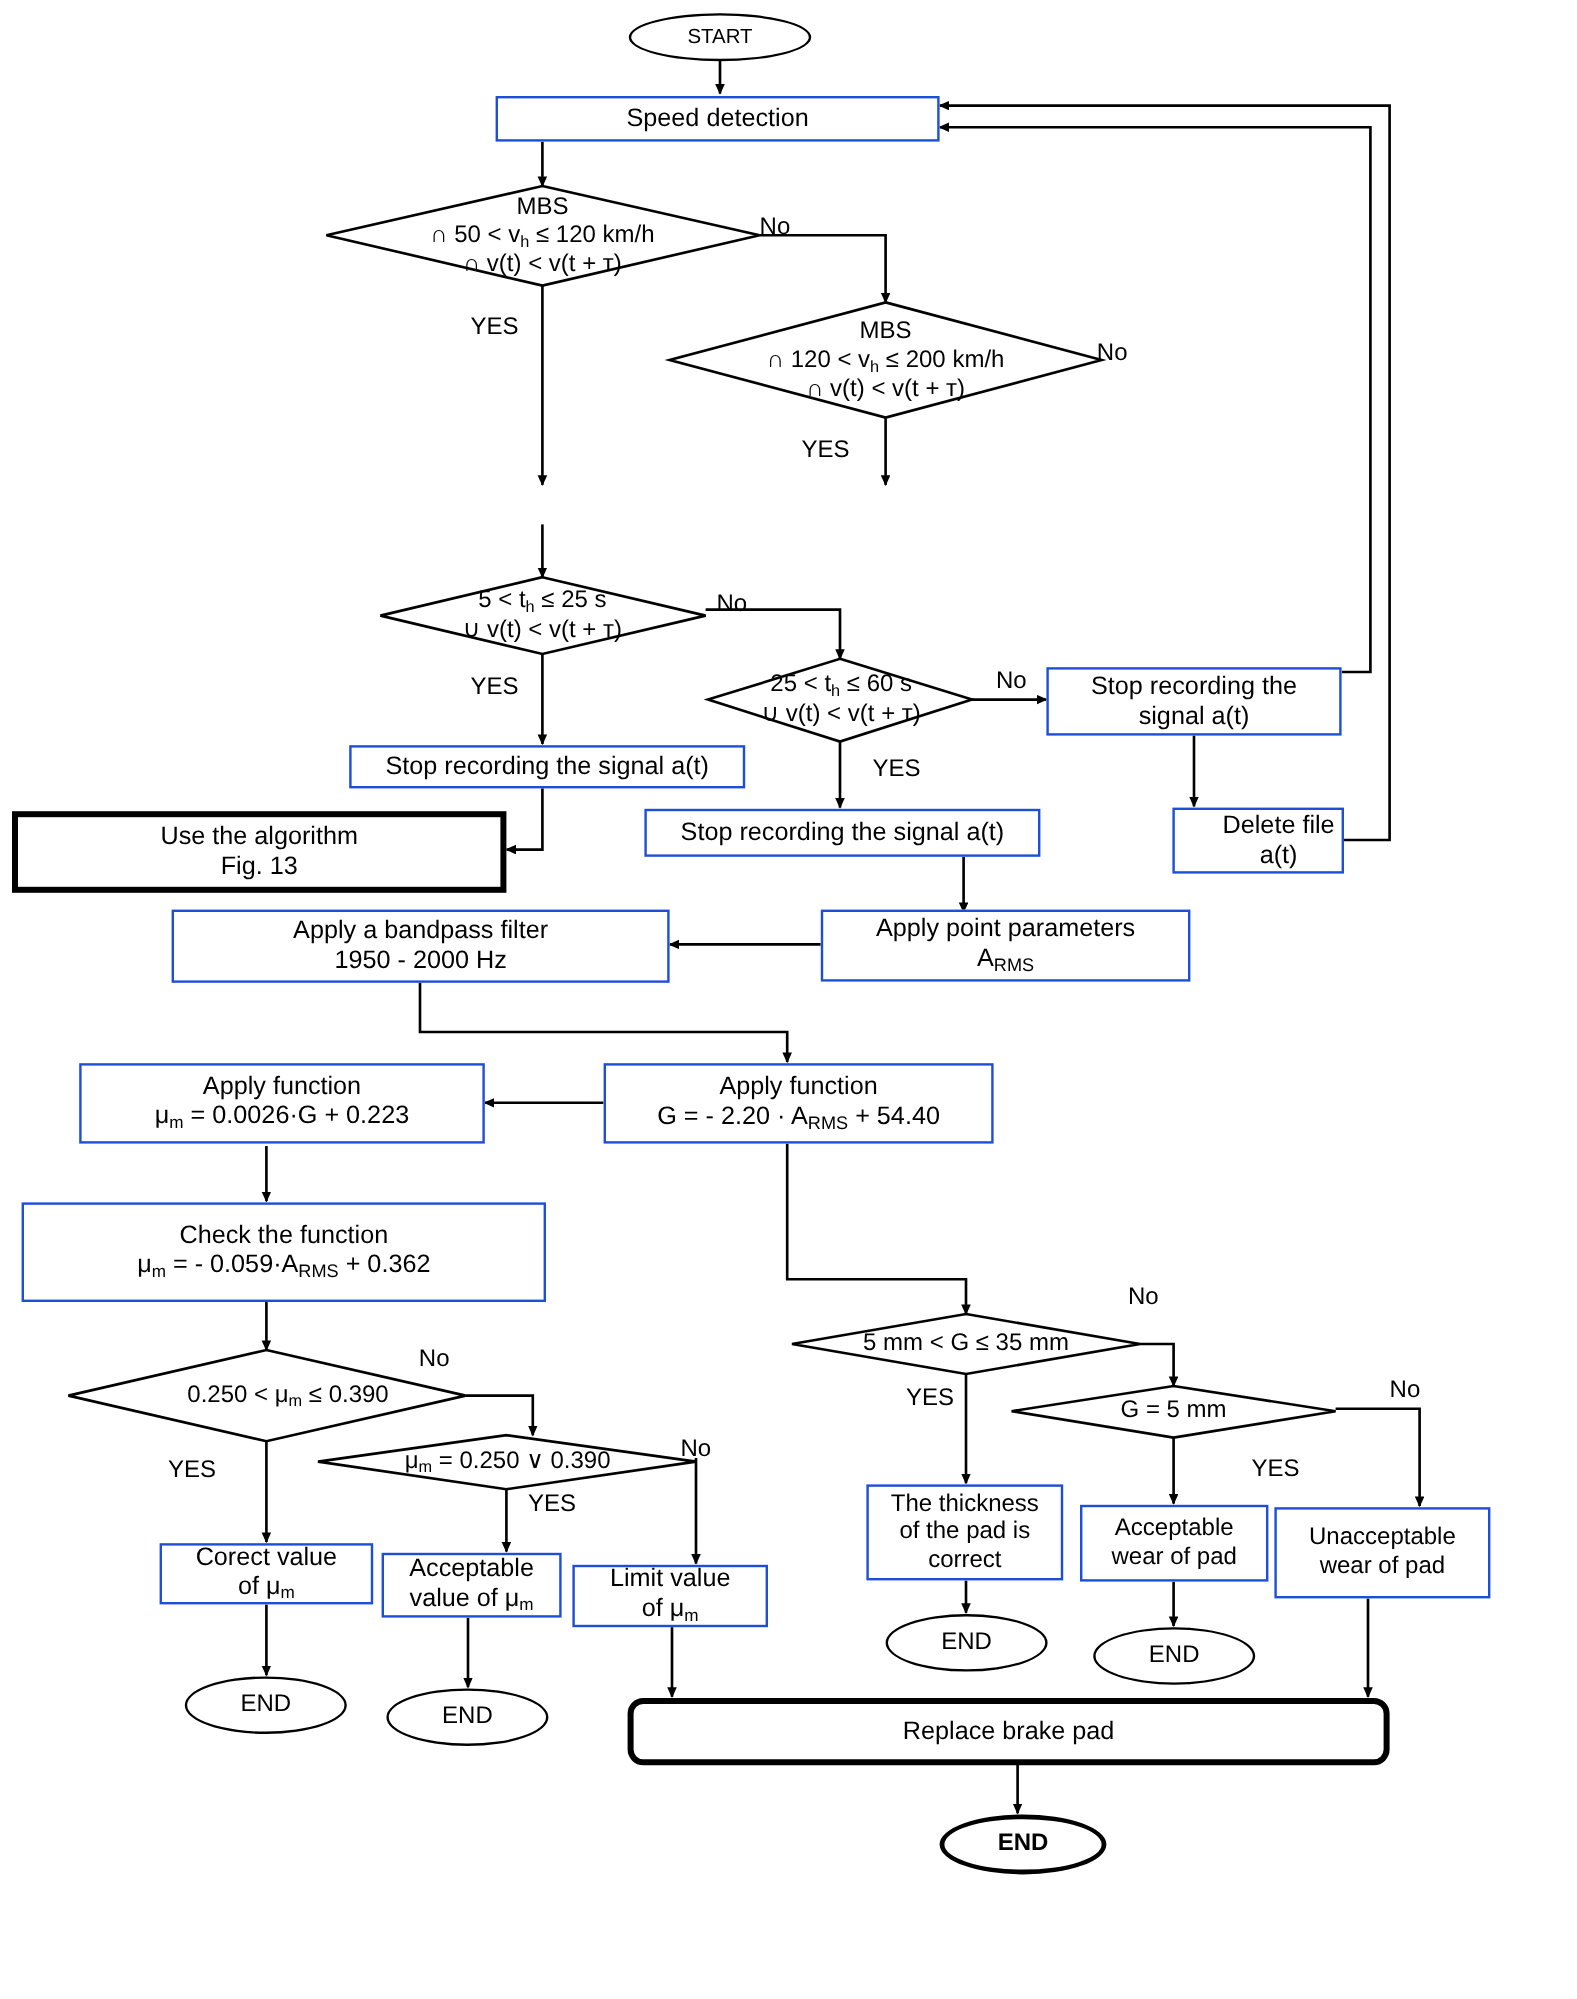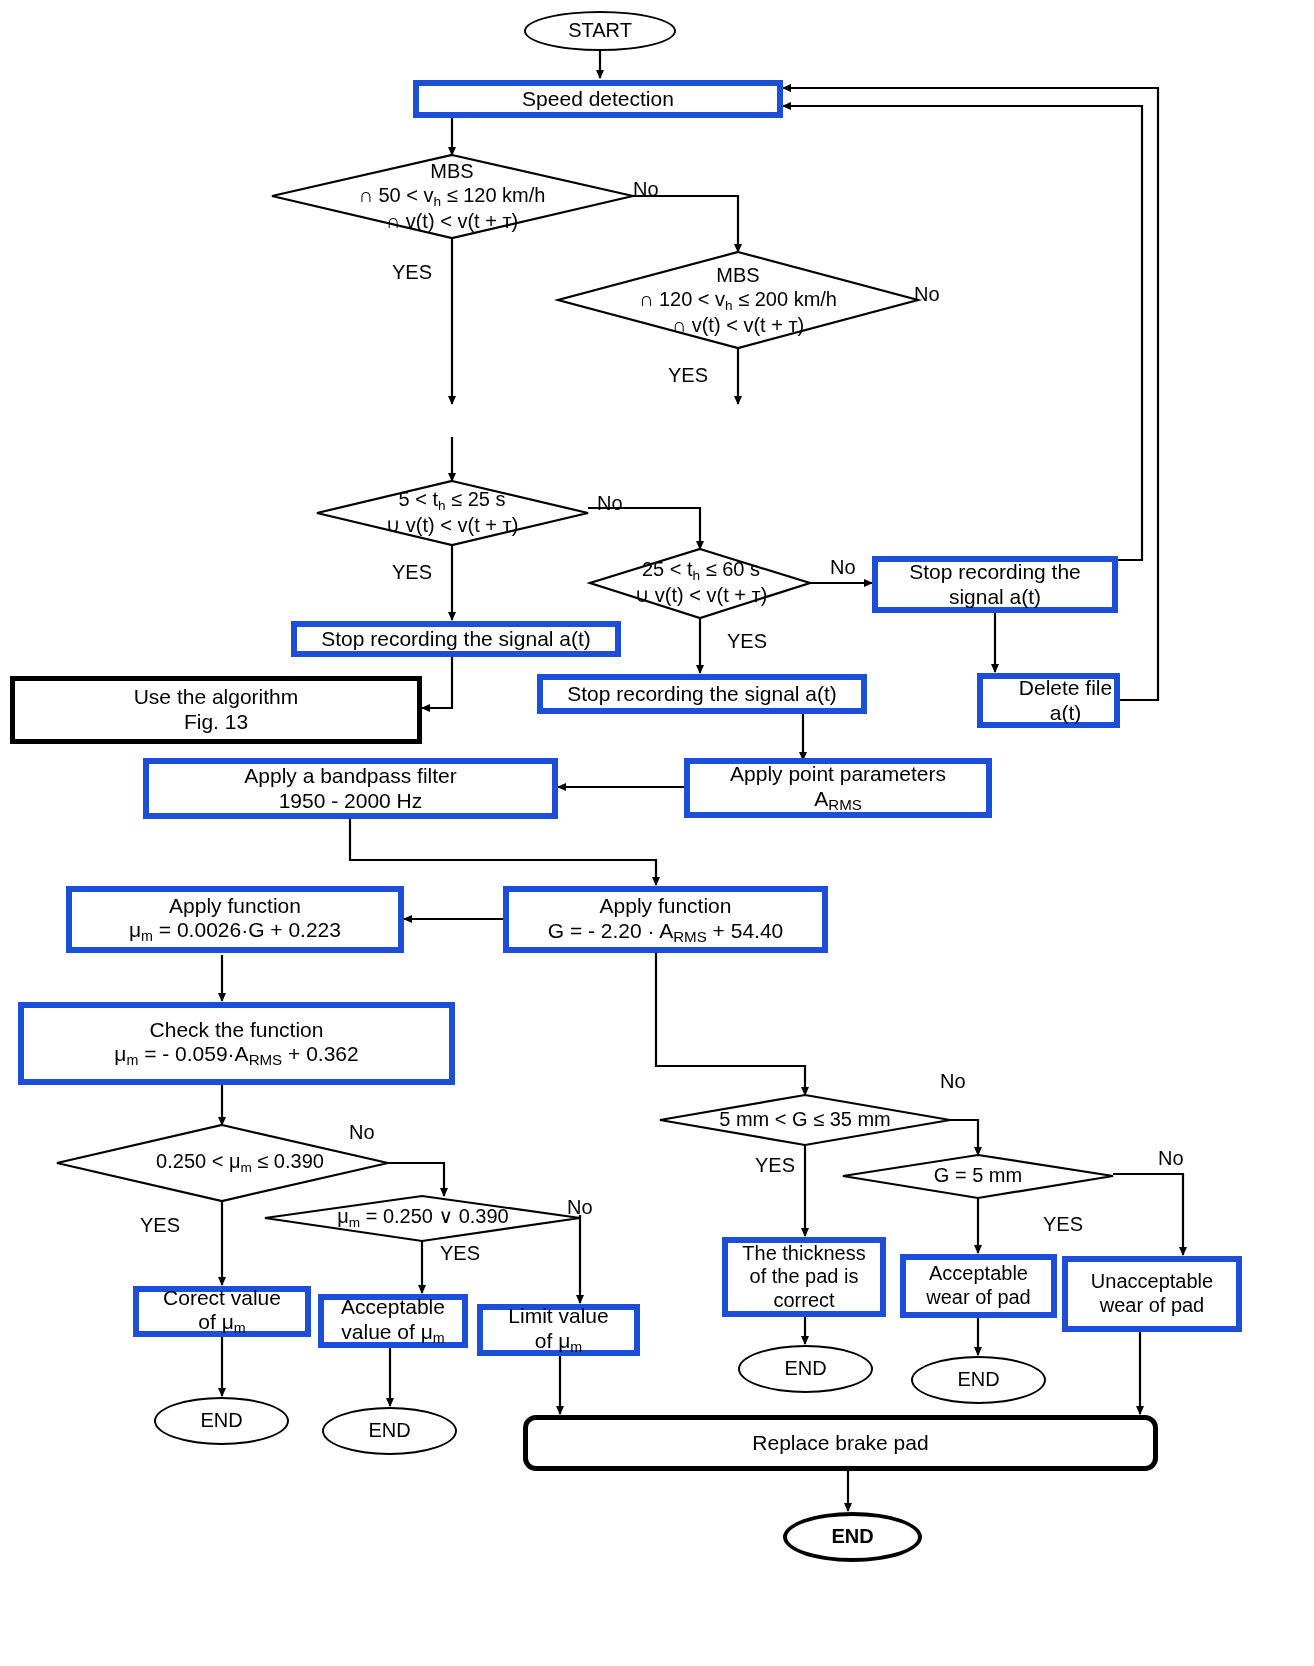--- a/index.html
+++ b/index.html
@@ -2,33 +2,33 @@
 <html><head>
 <meta charset="utf-8">
 <style>
   html,body{margin:0;padding:0;background:#ffffff;}
   body{font-family:"Liberation Sans", sans-serif;color:#000;}
   #page{position:relative;width:1314px;height:1666px;overflow:hidden;background:#fff;}
   #svg-layer{position:absolute;left:0;top:0;width:1314px;height:1666px;}
 
   .node{position:absolute;box-sizing:border-box;display:flex;align-items:center;
         justify-content:center;text-align:center;background:#fff;line-height:1.18;}
-  .rect{border:6px solid #1d4ed8;}
+  .rect{border:2px solid #1d4ed8;}
   .rect.bold{border:5px solid #000;}
   .oval{border:2px solid #000;border-radius:50%;}
   .oval.bold{border:4px solid #000;font-weight:bold;}
   .node .txt{padding:0 6px;}
 
   
   .dlabel{position:absolute;display:flex;align-items:center;justify-content:center;
           text-align:center;line-height:1.18;pointer-events:none;}
 
   .edgelabel{position:absolute;white-space:nowrap;text-align:center;}
 
-  .f22{font-size:20px;}
+  .f22{font-size:17px;}
   .f21{font-size:21px;}
   .f20{font-size:20px;}
   .sub{font-size:0.68em;vertical-align:-0.28em;}
   .subs{font-size:0.72em;vertical-align:-0.25em;}
 </style>
 </head>
 <body>
 
 <div id="page">
 

